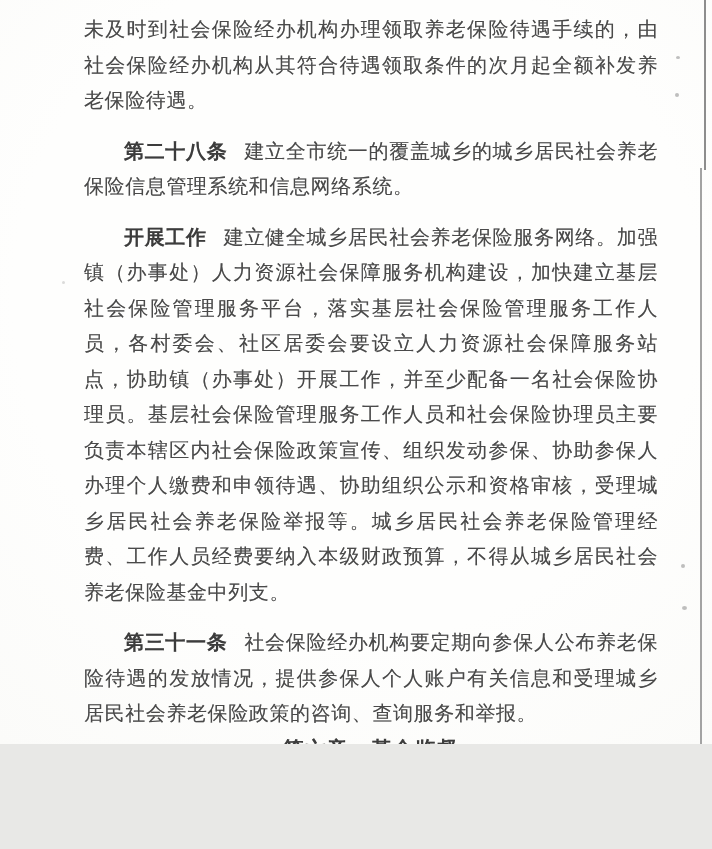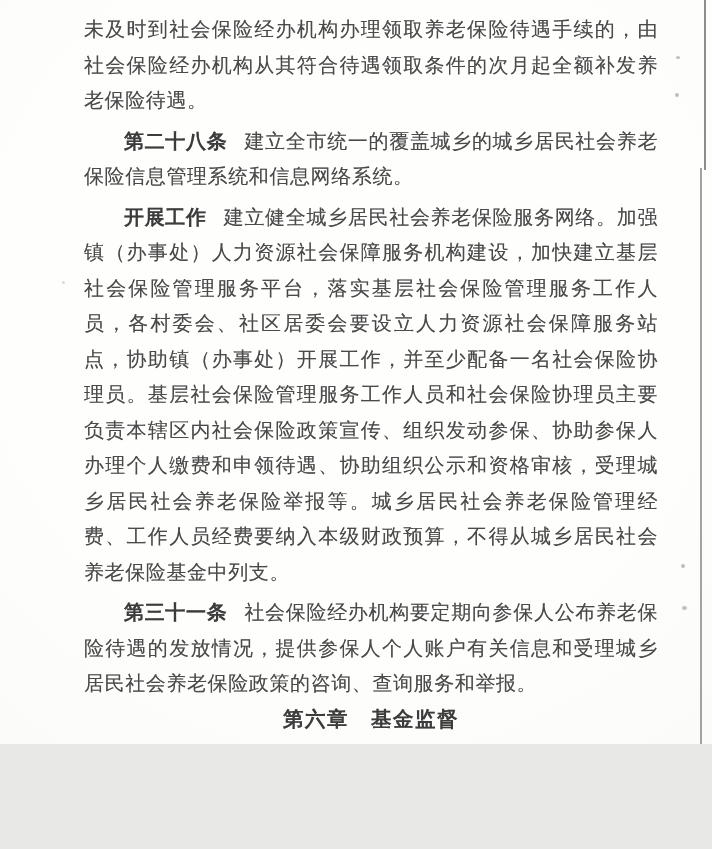--- a/index.html
+++ b/index.html
@@ -27,21 +27,21 @@
     letter-spacing: 0.6px;
     color: #4a4a4a;
     text-align: justify;
     text-shadow: 0 0 0.6px rgba(80,80,80,0.45);
   }
   .text-column p {
     margin: 0;
   }
   p.article-para {
     text-indent: 2em;
-    margin-top: 5px;
+    margin-top: 15px;
   }
   .article-term {
     font-weight: 700;
     color: #3c3c3c;
     margin-right: 0.85em;
   }
   .chapter-heading {
     display: block;
     margin: 23px 0 27px 0;
     text-align: center;

